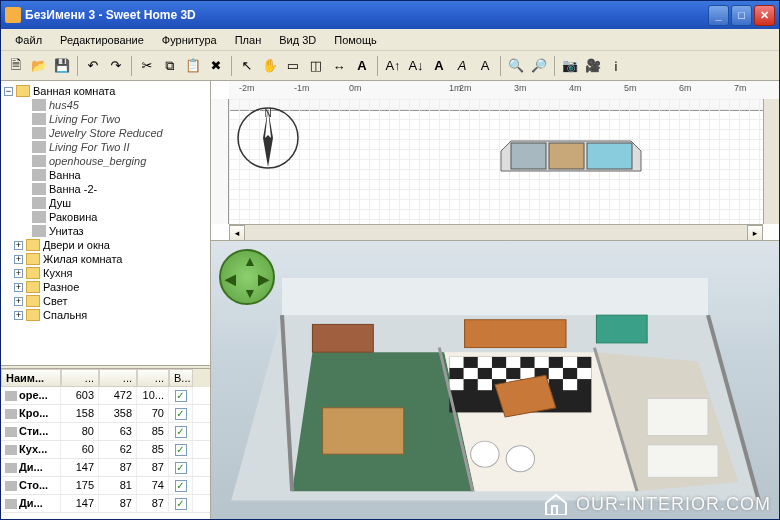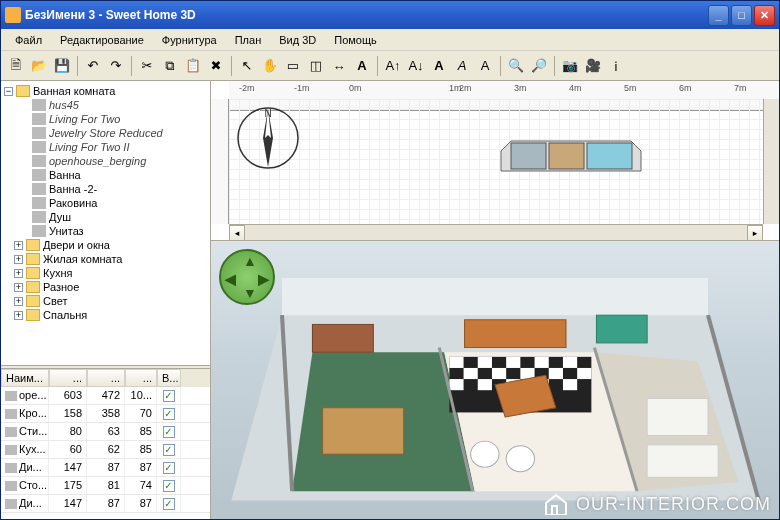--- a/index.html
+++ b/index.html
@@ -25,21 +25,21 @@
 .treefold { display: flex; align-items: center; gap: 3px; padding: 1px 0 1px 10px; cursor: pointer; }
 .exp { width: 9px; height: 9px; border: 1px solid #7b9cbd; background: #fff; font-size: 9px; line-height: 7px; text-align: center; color: #000; }
 .fld { width: 14px; height: 12px; background: #f7d774; border: 1px solid #d4a840; }
 .ico { width: 14px; height: 12px; background: #bbb; display: inline-block; }
 .split-h { height: 4px; background: #ece9d8; cursor: row-resize; border-top: 1px solid #aca899; border-bottom: 1px solid #aca899; }
 .table { height: 150px; overflow: auto; background: #fff; font-size: 11px; }
 .thead { display: flex; background: #ece9d8; position: sticky; top: 0; }
 .th { border: 1px solid #d4d0c8; padding: 2px 4px; text-align: left; background: linear-gradient(to bottom,#fdfdfb,#ece9d8); overflow: hidden; white-space: nowrap; }
 .tr { display: flex; border-bottom: 1px solid #e8e8e8; }
 .td { padding: 2px 4px; overflow: hidden; white-space: nowrap; border-right: 1px solid #eee; }
-.c0 { width: 48px; } .c1 { width: 38px; text-align: right; } .c2 { width: 38px; text-align: right; } .c3 { width: 32px; text-align: right; } .c4 { width: 24px; text-align: center; }
+.c0 { width: 60px; font-weight: bold; } .c1 { width: 38px; text-align: right; } .c2 { width: 38px; text-align: right; } .c3 { width: 32px; text-align: right; } .c4 { width: 24px; text-align: center; }
 .chk { width: 12px; height: 12px; border: 1px solid #7b9cbd; background: #fff; display: inline-block; color: #2a8a2a; font-size: 10px; line-height: 10px; text-align: center; }
 .rightpane { flex: 1; display: flex; flex-direction: column; background: #ece9d8; }
 .planpane { height: 160px; position: relative; background: #fff; border-bottom: 1px solid #aca899; overflow: hidden; }
 .ruler-h { position: absolute; top: 0; left: 18px; right: 0; height: 30px; background: #f8f8f8; border-bottom: 1px solid #999; font-size: 9px; }
 .ruler-v { position: absolute; top: 18px; left: 0; width: 18px; bottom: 16px; background: #f8f8f8; border-right: 1px solid #999; }
 .plangrid { position: absolute; top: 18px; left: 18px; right: 16px; bottom: 16px; background: repeating-linear-gradient(to right,#eee 0,#eee 1px,transparent 1px,transparent 10px),repeating-linear-gradient(to bottom,#eee 0,#eee 1px,transparent 1px,transparent 10px); }
 .compass { position: absolute; top: 24px; left: 24px; width: 66px; height: 66px; }
 .compass svg { width: 100%; height: 100%; }
 .floorplan { position: absolute; top: 40px; left: 280px; width: 160px; height: 60px; }
 .scroll-h { position: absolute; bottom: 0; left: 18px; right: 16px; height: 16px; background: #e8e4d8; border-top: 1px solid #aca899; display: flex; }
@@ -144,25 +144,25 @@
             <div class="treechild nrm">
               <span class="ico"></span>
               <span>Ванна</span>
             </div>
             <div class="treechild nrm">
               <span class="ico"></span>
               <span>Ванна -2-</span>
             </div>
             <div class="treechild nrm">
               <span class="ico"></span>
+              <span>Душ</span>
+            </div>
+            <div class="treechild nrm">
+              <span class="ico"></span>
               <span>Раковина</span>
-            </div>
-            <div class="treechild nrm">
-              <span class="ico"></span>
-              <span>Душ</span>
             </div>
             <div class="treechild nrm">
               <span class="ico"></span>
               <span>Унитаз</span>
             </div>
           </div>
         <div id="tree-folders">
             <div class="treefold">
               <span class="exp">+</span>
               <span class="fld"></span>

